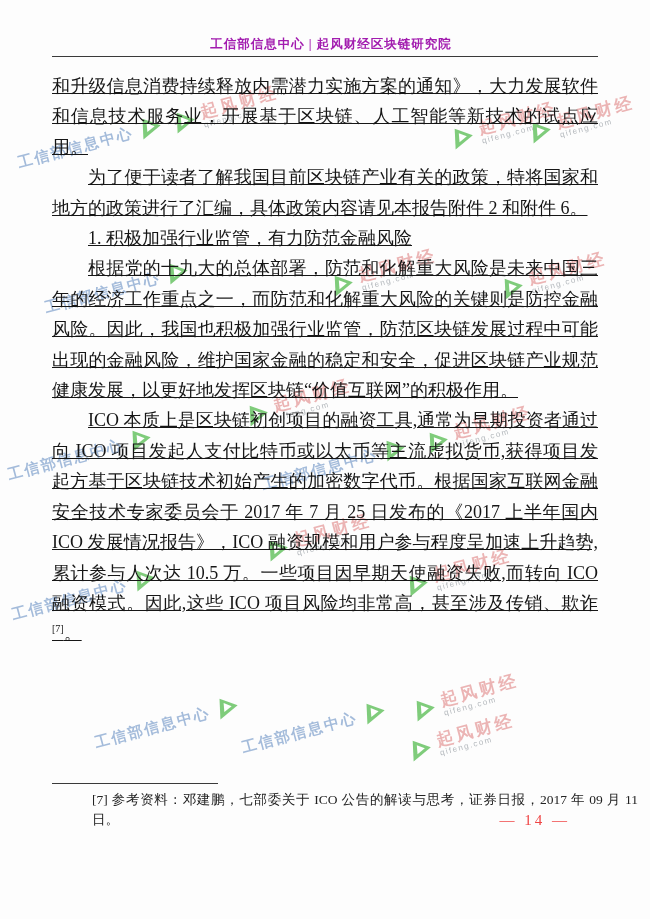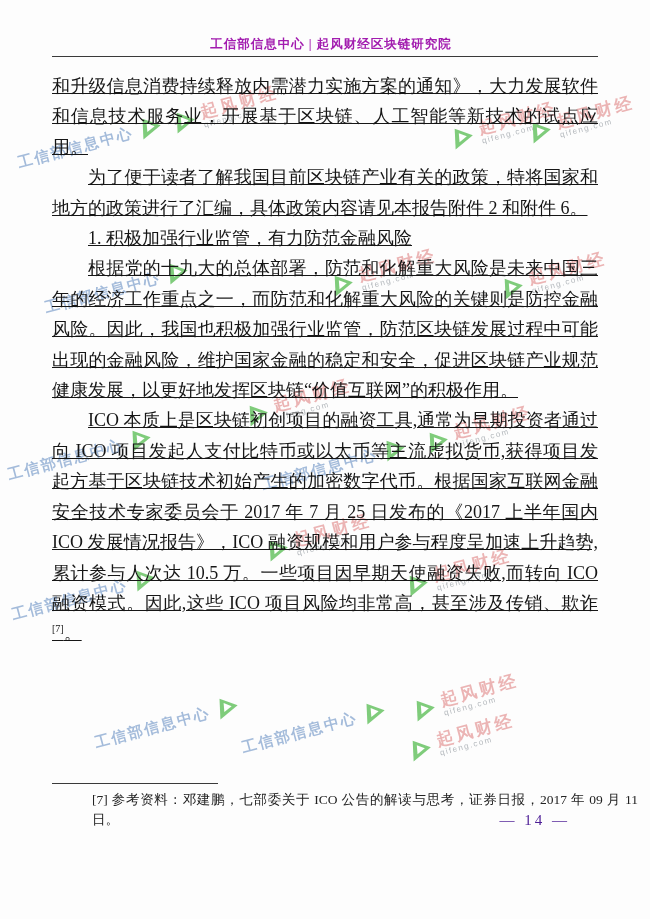--- a/index.html
+++ b/index.html
@@ -66,21 +66,21 @@
     border-top: 1.6px solid #3a3a3a;
   }
   .footnote {
     position: absolute; top: 790px; left: 52px; width: 546px;
     font-size: 13.5px; line-height: 20px; color: #222222;
     text-align: justify;
     margin-left: 40px;
   }
   .page-number {
     position: absolute; top: 812px; right: 80px;
-    font-size: 15px; color: #4c1d95; letter-spacing: 3px;
+    font-size: 15px; color: #ef4444; letter-spacing: 3px;
   }
 </style>
 </head>
 <body>
 
 <div class="page">
 
   <div class="wm-layer" id="wm-layer">
       <div class="wm wm-a" style="left: 18px; top: 150px;">
         <span class="wm-text-blue" style="color:#6e94c6">工信部信息中心</span>

